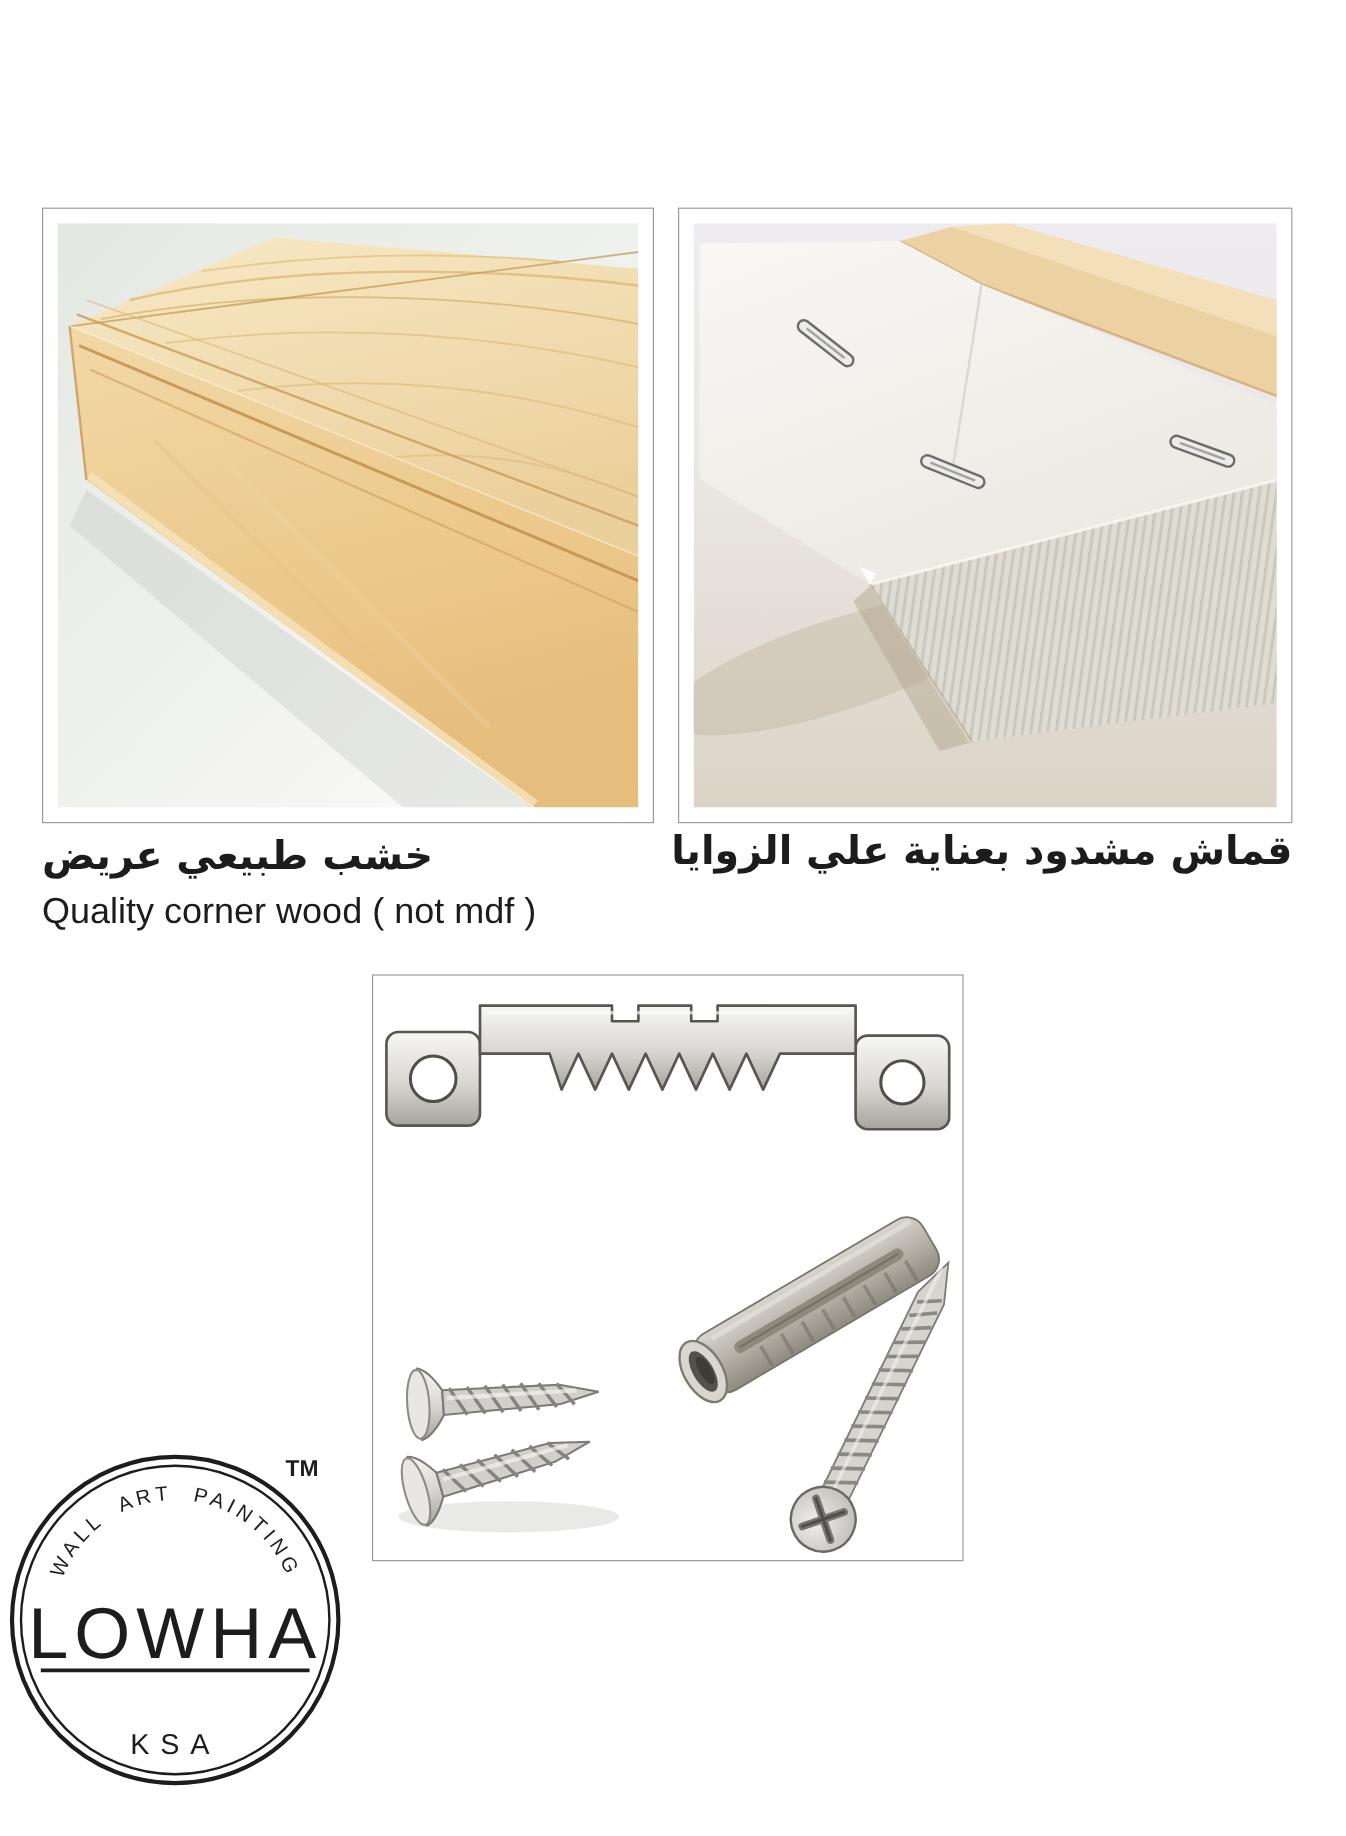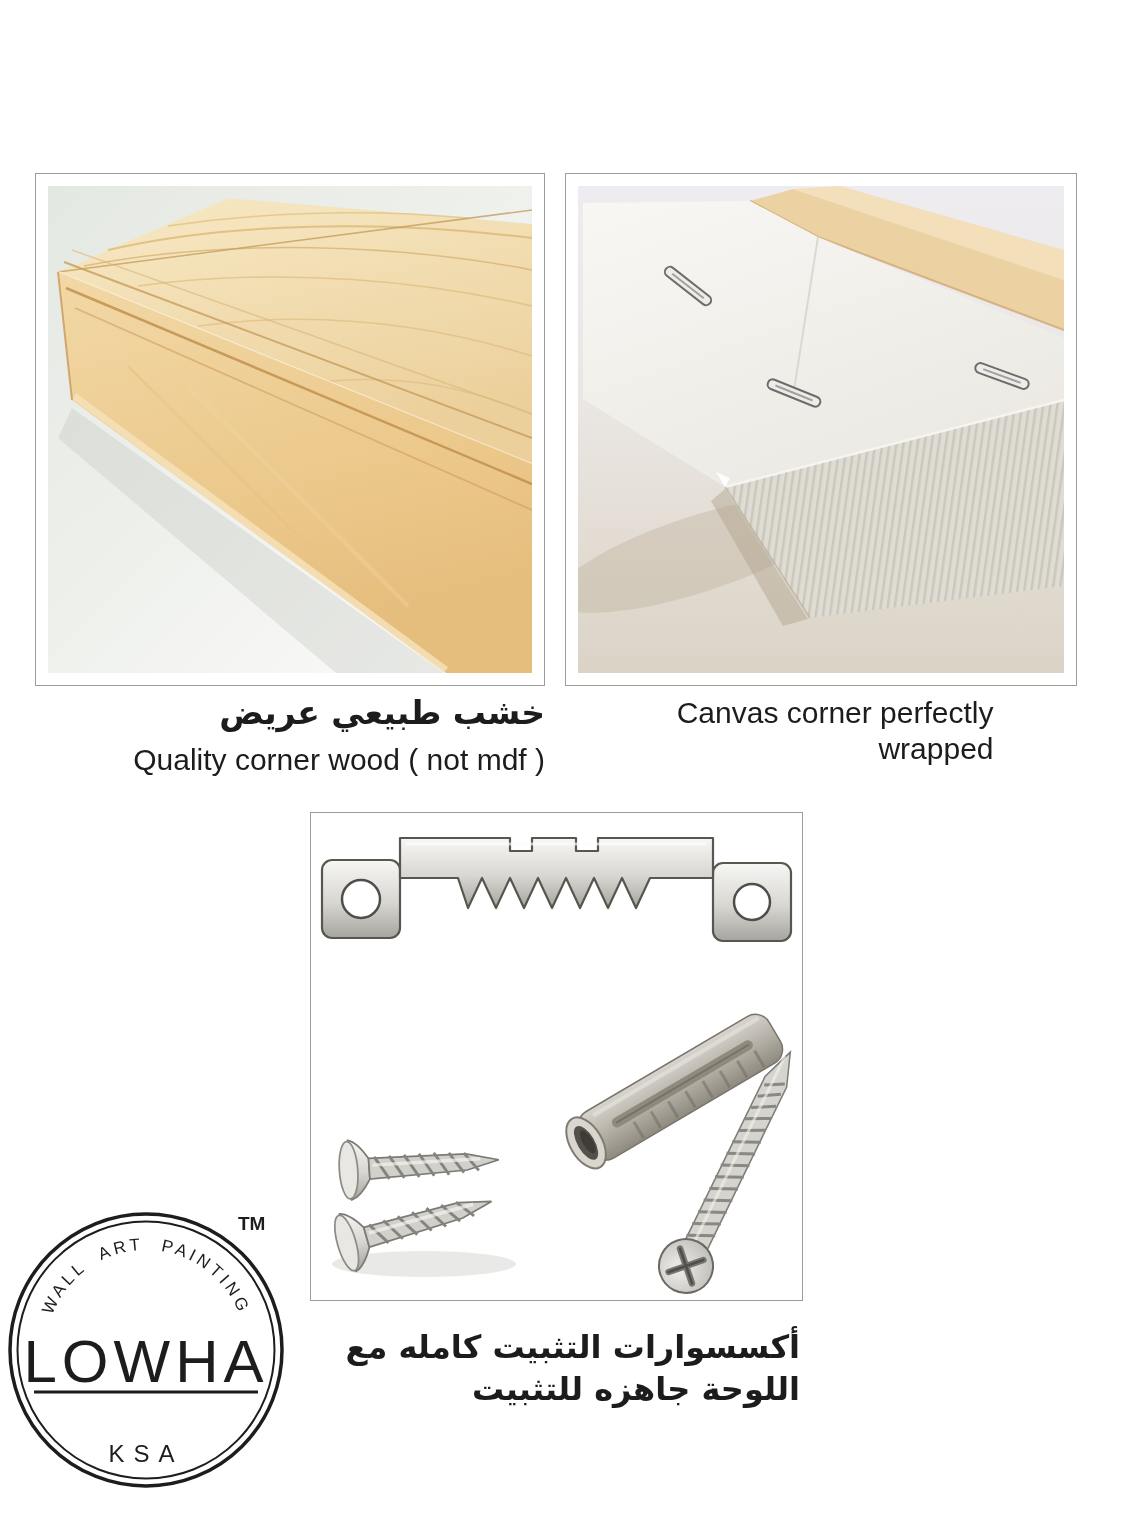--- a/index.html
+++ b/index.html
@@ -3,21 +3,21 @@
 <meta charset="utf-8">
 <style>
   html,body{margin:0;padding:0;background:#ffffff;}
   .page{position:relative;width:1122px;height:1530px;background:#ffffff;overflow:hidden;
         font-family:"Liberation Sans","DejaVu Sans",sans-serif;color:#1c1c1c;}
   .card{position:absolute;background:#ffffff;border:1px solid #a09c98;box-sizing:border-box;}
   .card svg{display:block;}
   .card-wood{left:35px;top:173px;width:510px;height:513px;padding:12px;}
   .card-canvas{left:565px;top:173px;width:512px;height:513px;padding:12px;}
   .card-hardware{left:310px;top:812px;width:493px;height:489px;padding:5px;}
-  .caption{position:absolute;text-align:right;}
+  .caption{position:absolute;text-align:left;}
   .caption .ar{font-family:"DejaVu Sans",sans-serif;font-weight:bold;font-size:33px;line-height:1.25;white-space:nowrap;}
   .caption .en{font-size:30px;line-height:1.2;margin-top:9px;}
   .caption-wood{left:35px;top:692px;width:510px;}
   .caption-canvas{left:565px;top:688px;width:512px;}
   .caption-canvas .en{max-width:345px;margin:7px auto 0;}
   .caption-hardware{left:320px;top:1326px;width:480px;}
   .caption-hardware .ar{font-size:32px;line-height:1.32;}
   .logo{position:absolute;left:6px;top:1200px;width:280px;height:295px;}
 </style>
 </head>
@@ -111,21 +111,21 @@
       <use href="#staple" transform="translate(216,207) rotate(22)"></use>
       <use href="#staple" transform="translate(424,190) rotate(20)"></use>
     </svg>
   </div>
 
   <div class="caption caption-wood">
     <div class="ar" dir="rtl">خشب طبيعي عريض</div>
     <div class="en">Quality corner wood ( not mdf )</div>
   </div>
   <div class="caption caption-canvas">
-    <div class="en">Canvas corner perfectly wrapped</div>
+    <div class="ar" dir="rtl">قماش مشدود بعناية علي الزوايا</div>
   </div>
 
   <div class="card card-hardware">
     <svg viewBox="0 0 481 477" width="481" height="477">
       <defs>
         <linearGradient id="metalV" x1="0" y1="0" x2="0" y2="1">
           <stop offset="0" stop-color="#f7f7f5"></stop>
             <stop offset="0.55" stop-color="#d8d6d1"></stop>
             <stop offset="1" stop-color="#a6a49e"></stop>
         </linearGradient>
@@ -172,24 +172,20 @@
         <path d="M66,6 L66,25 M86,6 L86,25 M106,6 L106,25 M126,6 L126,25 M146,6 L146,25 M166,6 L166,25 M186,6 L186,25 M206,6 L206,25" stroke="#6f6a60" stroke-width="3" opacity="0.5"></path>
         <ellipse cx="14" cy="0" rx="16" ry="28" fill="#d9d6d0" stroke="#807b71" stroke-width="2"></ellipse>
         <ellipse cx="14" cy="0" rx="8.5" ry="19" fill="#55514a"></ellipse>
         <ellipse cx="16" cy="0" rx="5" ry="13" fill="#3f3c37"></ellipse>
       </g>
       <use href="#screw-shape" transform="translate(36,352) rotate(-4) scale(1.15)"></use>
       <use href="#screw-shape" transform="translate(34,424) rotate(-16) scale(1.15)"></use>
     </svg>
   </div>
 
-  <div class="caption caption-hardware" dir="rtl">
-    <div class="ar">أكسسوارات التثبيت كامله مع</div>
-    <div class="ar">اللوحة جاهزه للتثبيت</div>
-  </div>
 
   <svg class="logo" viewBox="0 0 280 295">
     <defs>
       <path id="lowhaArc" d="M46,115.8 A100,100 0 0 1 234,115.8" fill="none"></path>
     </defs>
     <circle cx="140" cy="150" r="136" fill="none" stroke="#1d1d1d" stroke-width="3.5"></circle>
     <circle cx="140" cy="150" r="128.5" fill="none" stroke="#1d1d1d" stroke-width="2"></circle>
     <text font-family="Liberation Sans, DejaVu Sans, sans-serif" font-size="17" letter-spacing="3.5" word-spacing="9" fill="#1d1d1d">
       <textPath href="#lowhaArc" startOffset="50%" text-anchor="middle">WALL ART PAINTING</textPath>
     </text>

